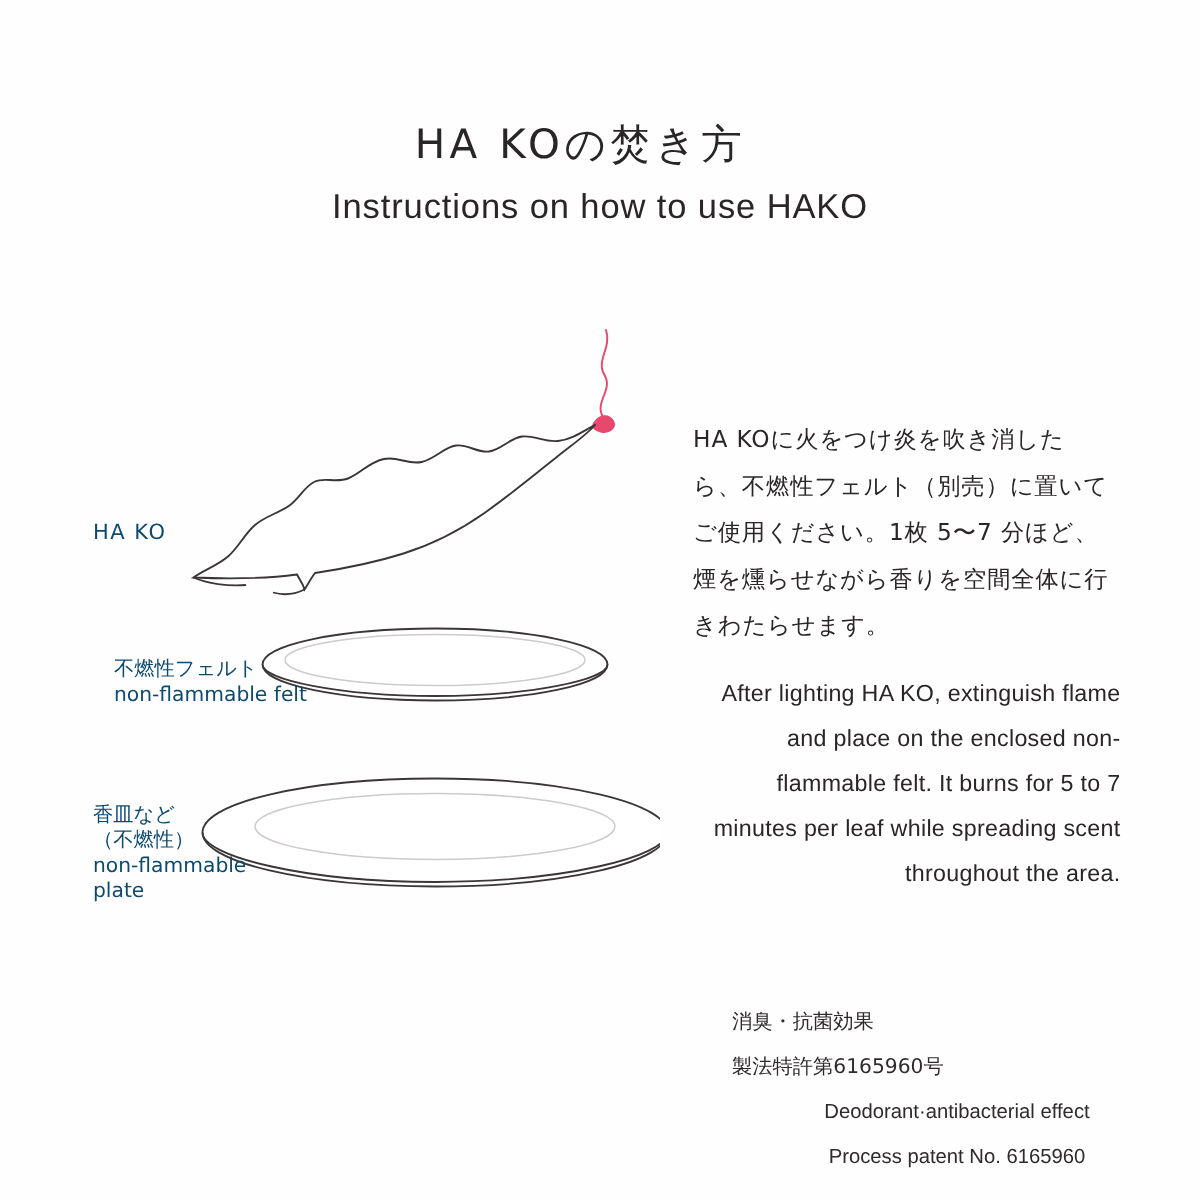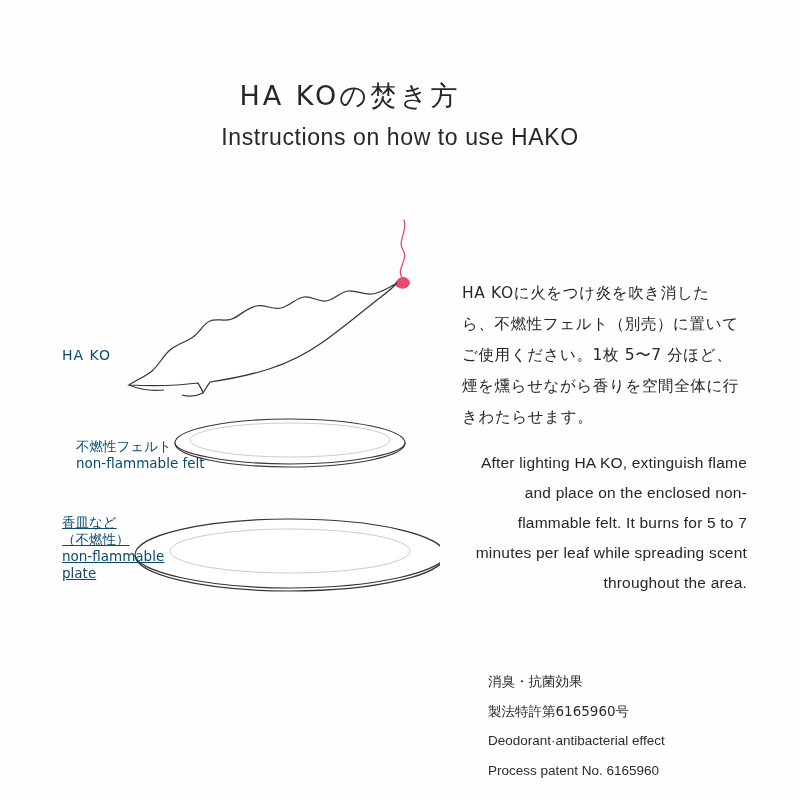--- a/index.html
+++ b/index.html
@@ -27,20 +27,21 @@
     position: absolute;
     top: 78px;
     left: 0;
     width: 700px;
     text-align: center;
     font-size: 27px;
     letter-spacing: 3px;
     color: #2a2628;
     font-weight: 400;
     font-family: "DejaVu Sans", sans-serif;
+    padding-left: 37px;
   }
   .title-en {
     position: absolute;
     top: 124px;
     left: 0;
     width: 800px;
     text-align: center;
     font-size: 23px;
     letter-spacing: 0.6px;
     color: #2a2628;
@@ -61,21 +62,21 @@
   .lbl {
     position: absolute;
     font-size: 13.5px;
     line-height: 17px;
     color: #0c4a6e;
     font-family: "DejaVu Sans", sans-serif;
     white-space: pre-line;
   }
   .lbl-hako  { left: 62px;  top: 347px; letter-spacing: 1px; font-size: 14px;}
   .lbl-felt  { left: 76px;  top: 438px; }
-  .lbl-plate { left: 62px;  top: 514px; text-decoration: underline; }
+  .lbl-plate { left: 62px;  top: 535px; }
 
   
   .body-jp {
     position: absolute;
     left: 462px;
     top: 278px;
     width: 280px;
     font-size: 15.5px;
     line-height: 31px;
     letter-spacing: 0.6px;
@@ -101,20 +102,21 @@
     width: 300px;
     font-size: 13.5px;
     line-height: 30px;
     color: #2f2b2d;
     font-family: "DejaVu Sans", sans-serif;
     white-space: pre-line;
   }
   .footnote .en {
     font-family: "Liberation Sans", sans-serif;
     display: block;
+    text-align: center;
   }
 </style>
 </head>
 <body>
 
 <div class="page">
 
   <div class="title-jp">HA KOの焚き方</div>
   <div class="title-en">Instructions on how to use HAKO</div>
 

